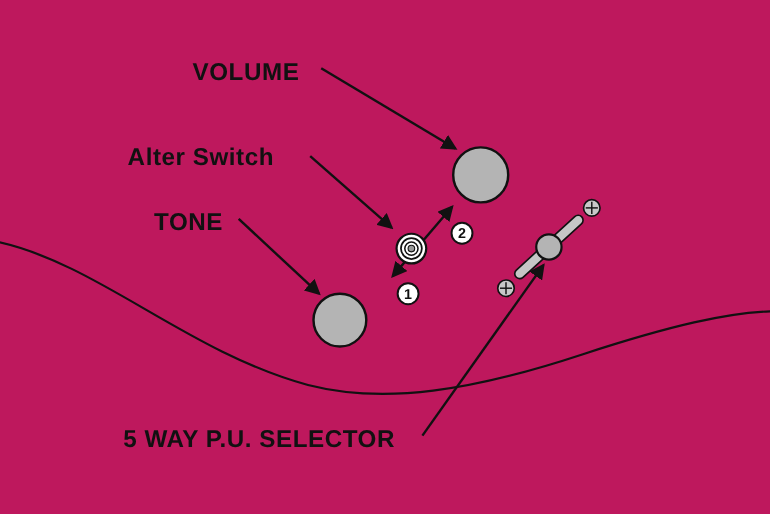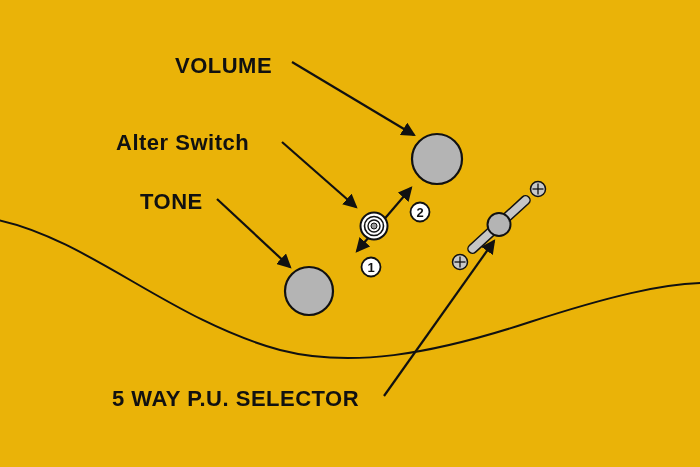--- a/index.html
+++ b/index.html
@@ -4,21 +4,21 @@
 <style>
   html, body {
     margin: 0;
     padding: 0;
     background: #ffffff;
   }
   .canvas {
     position: relative;
     width: 700px;
     height: 467px;
-    background: #eab308;
+    background: #be185d;
     overflow: hidden;
     font-family: "Liberation Sans", sans-serif;
   }
   svg { display: block; }
   .label-text {
     font-family: "Liberation Sans", sans-serif;
     font-weight: bold;
     fill: #111111;
   }
   .big-label   { font-size: 22px; letter-spacing: 0.5px; }

